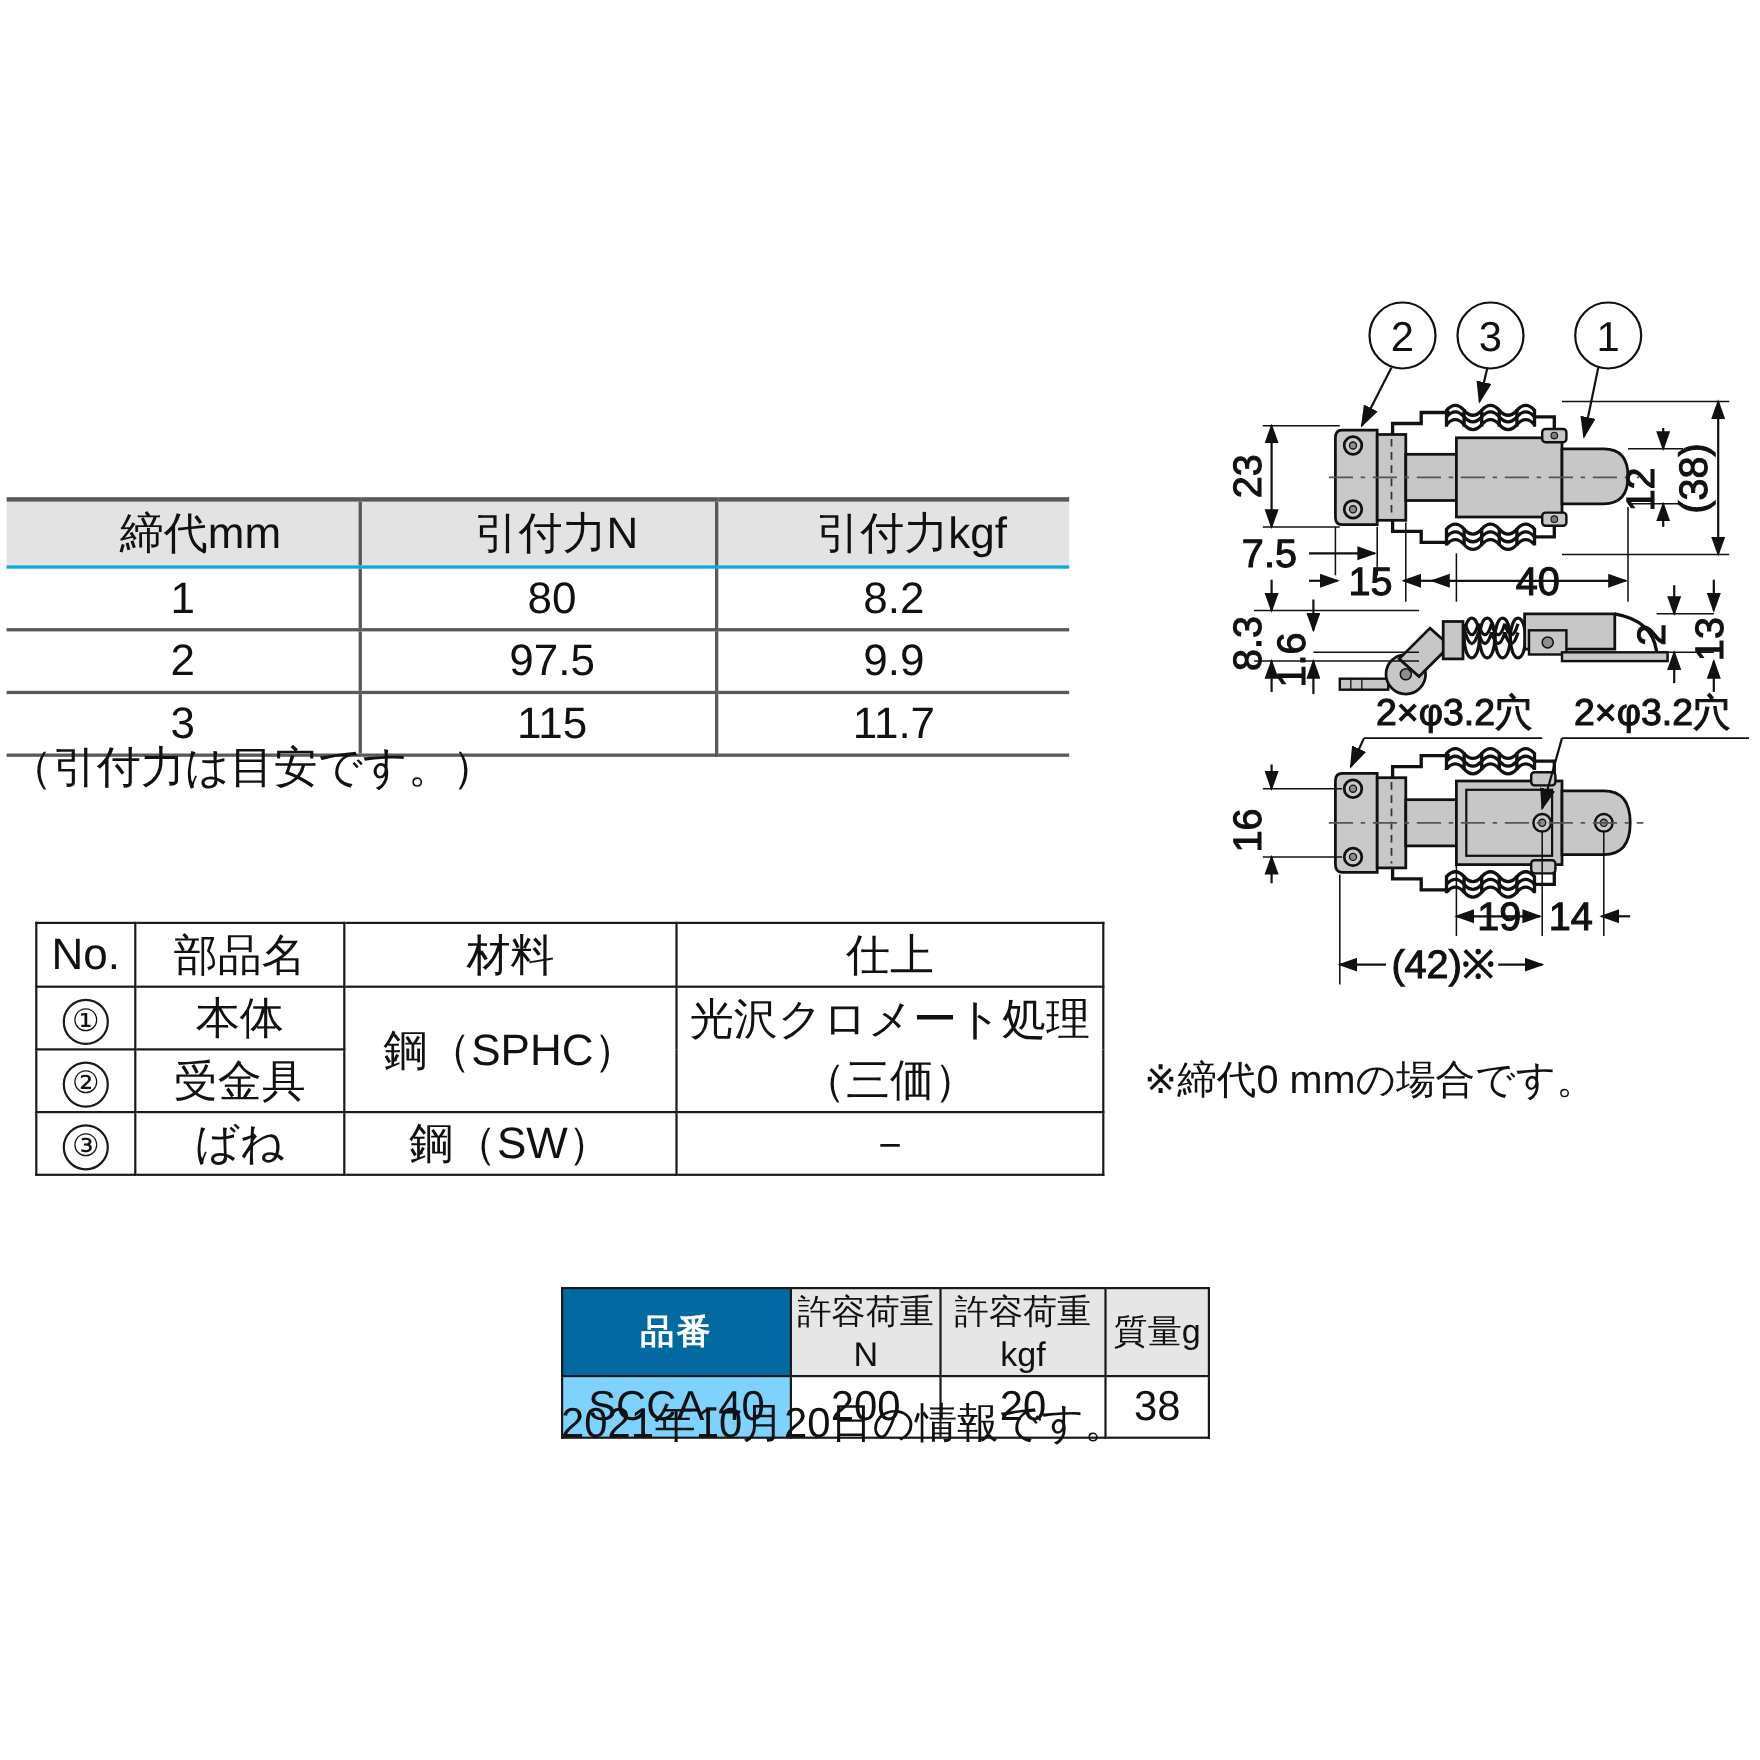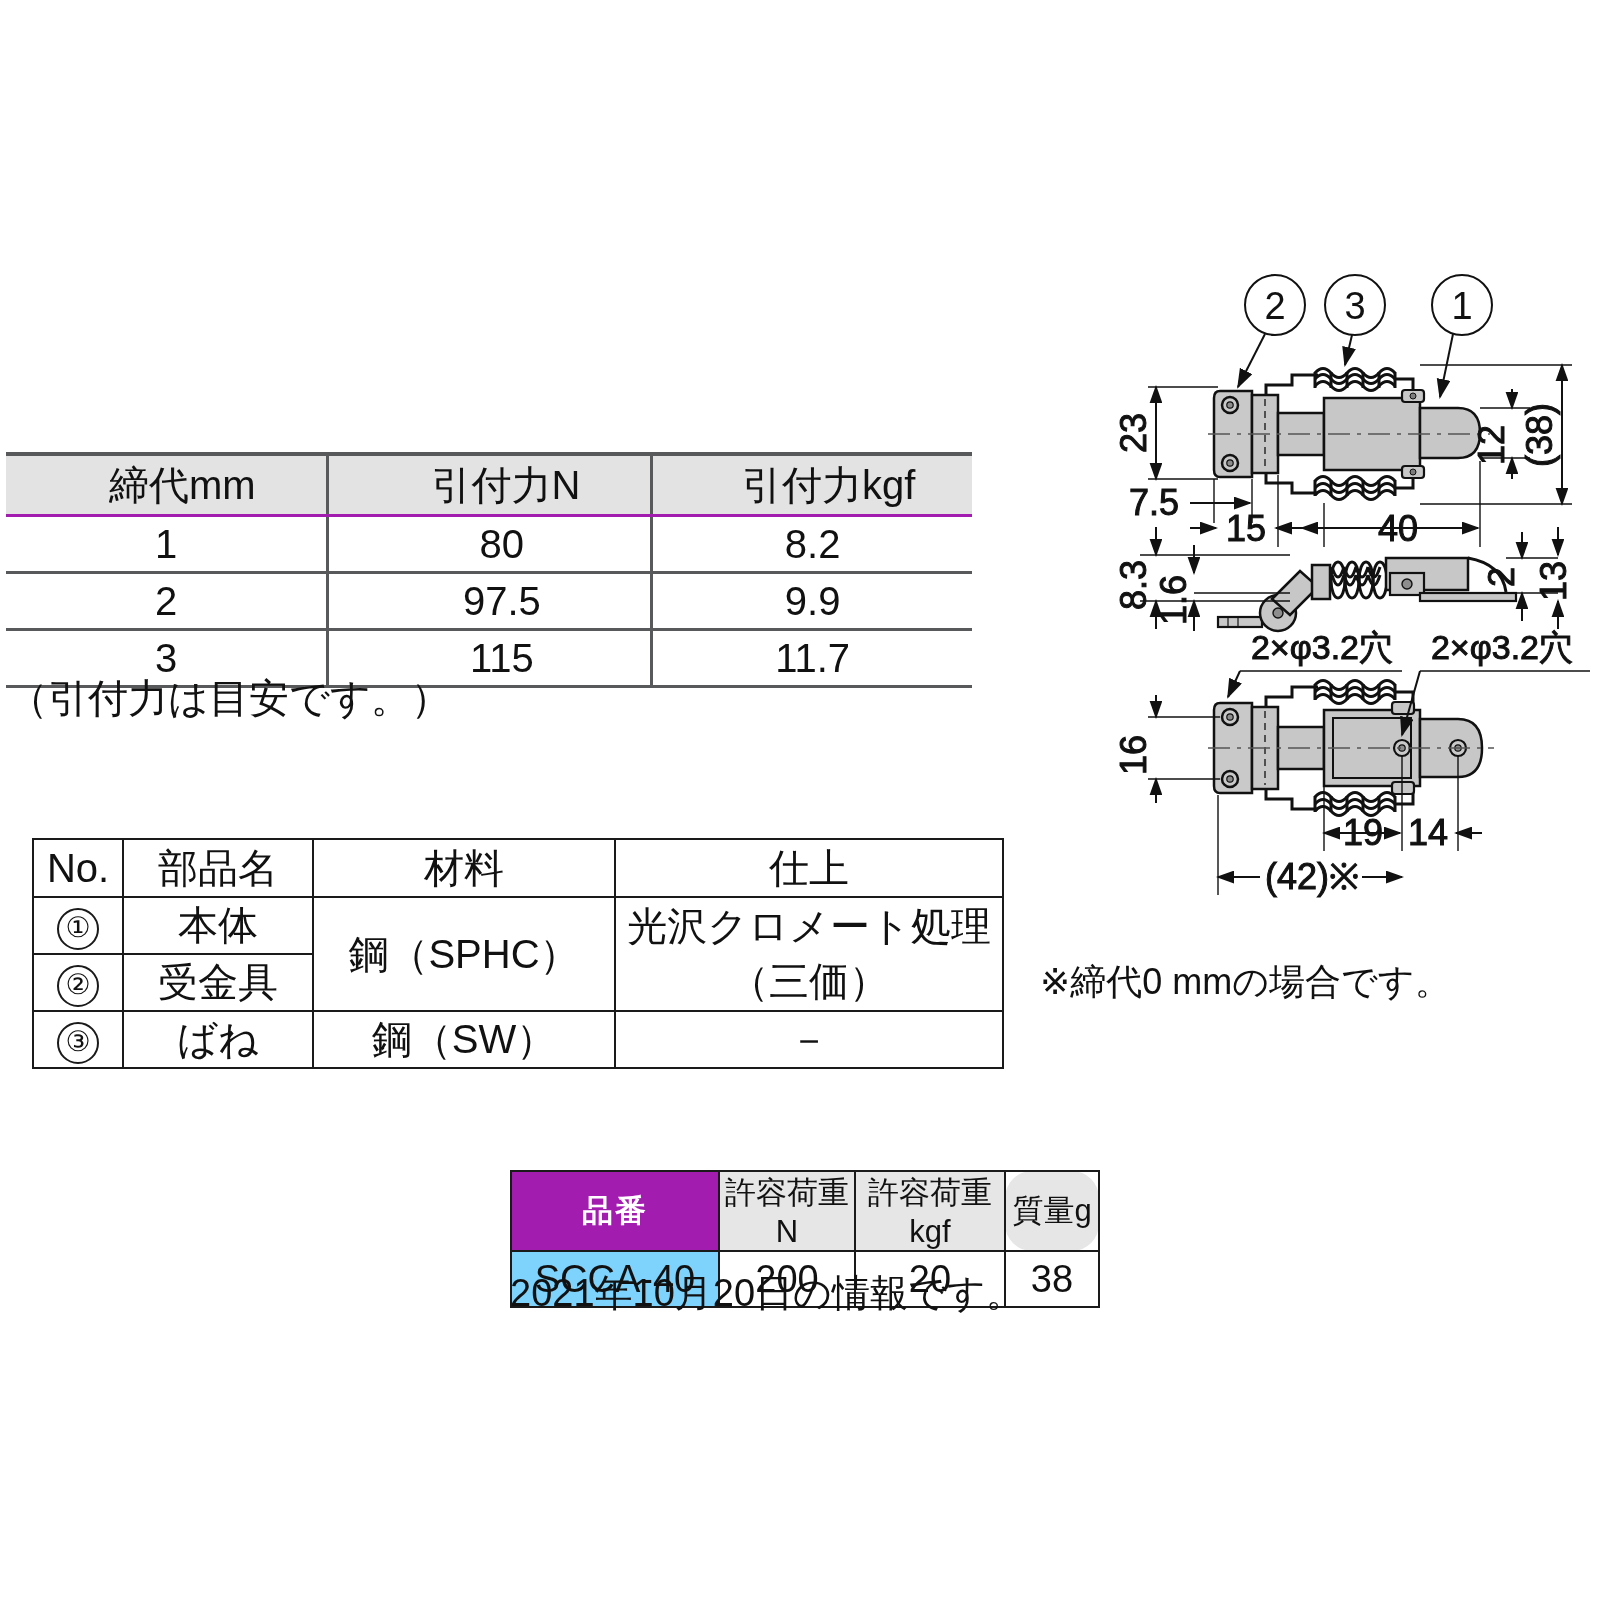--- a/index.html
+++ b/index.html
@@ -35,21 +35,21 @@
     height: 54px;
     line-height: 54px;
     border-top: 3px solid #58595b;
     border-bottom: 3px solid #58595b;
   }
   #force-table thead th {
     background: #e3e3e3;
     height: 58px;
     line-height: 58px;
     border-top: 4px solid #58595b;
-    border-bottom: 3px solid #a21caf;
+    border-bottom: 3px solid #0ea5e9;
     padding-left: 32px;
   }
   #force-table th.c0, #force-table td.c0 { width: 322px; }
   #force-table th.c1, #force-table td.c1 { width: 322px; border-left: 3px solid #58595b; border-right: 3px solid #58595b;}
   #force-table th.c2, #force-table td.c2 { width: 322px; }
   #force-table td.c1 { border-left: 3px solid #58595b; border-right: 3px solid #58595b; padding-left: 24px; }
   #force-table tbody tr td { border-top: 0; }
   #force-table tbody tr:last-child td { border-bottom: 3px solid #58595b; }
 
   .note-jp {
@@ -106,31 +106,31 @@
     text-align: center;
     font-weight: normal;
     padding: 0;
   }
   #product-table thead th {
     background: #e6e6e6;
     height: 48px;
     font-size: 31px;
   }
   #product-table thead th.pn-head {
-    background: #a21caf;
+    background: #0369a1;
     color: #ffffff;
     font-weight: bold;
     letter-spacing: 2px;
   }
   #product-table tbody td { height: 54px; font-size: 38px; }
   #product-table tbody td.pn-cell { background: #7dd3fc; }
   #product-table .w-pn  { width: 206px; }
   #product-table .w-n   { width: 134px; }
   #product-table .w-kgf { width: 148px; }
-  #product-table .w-g   { width: 92px; border-radius: 27px; }
+  #product-table .w-g   { width: 92px; }
 
   #product-date {
     position: absolute;
     left: 510px;
     top: 1268px;
     font-size: 38px;
     white-space: nowrap;
     text-align: center;
   }
 

